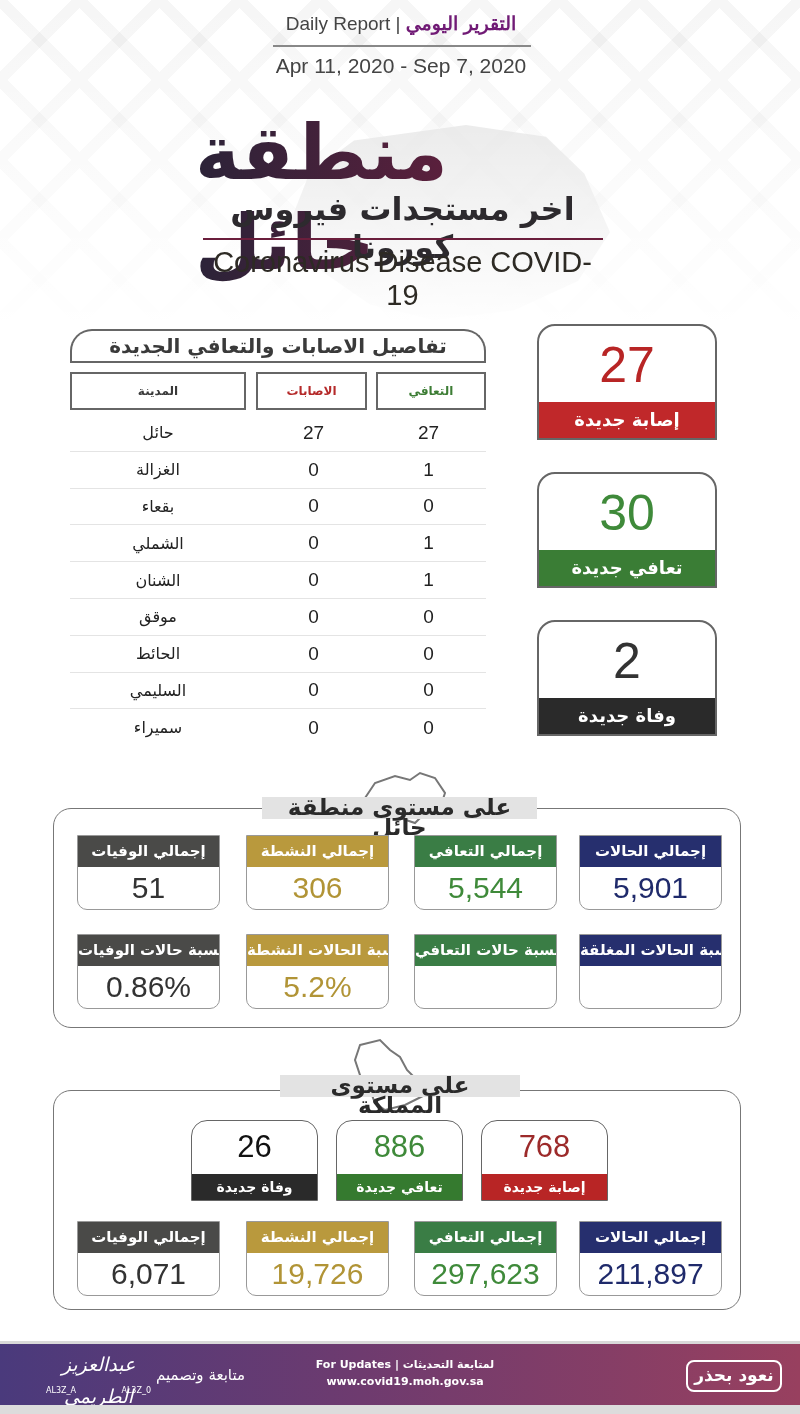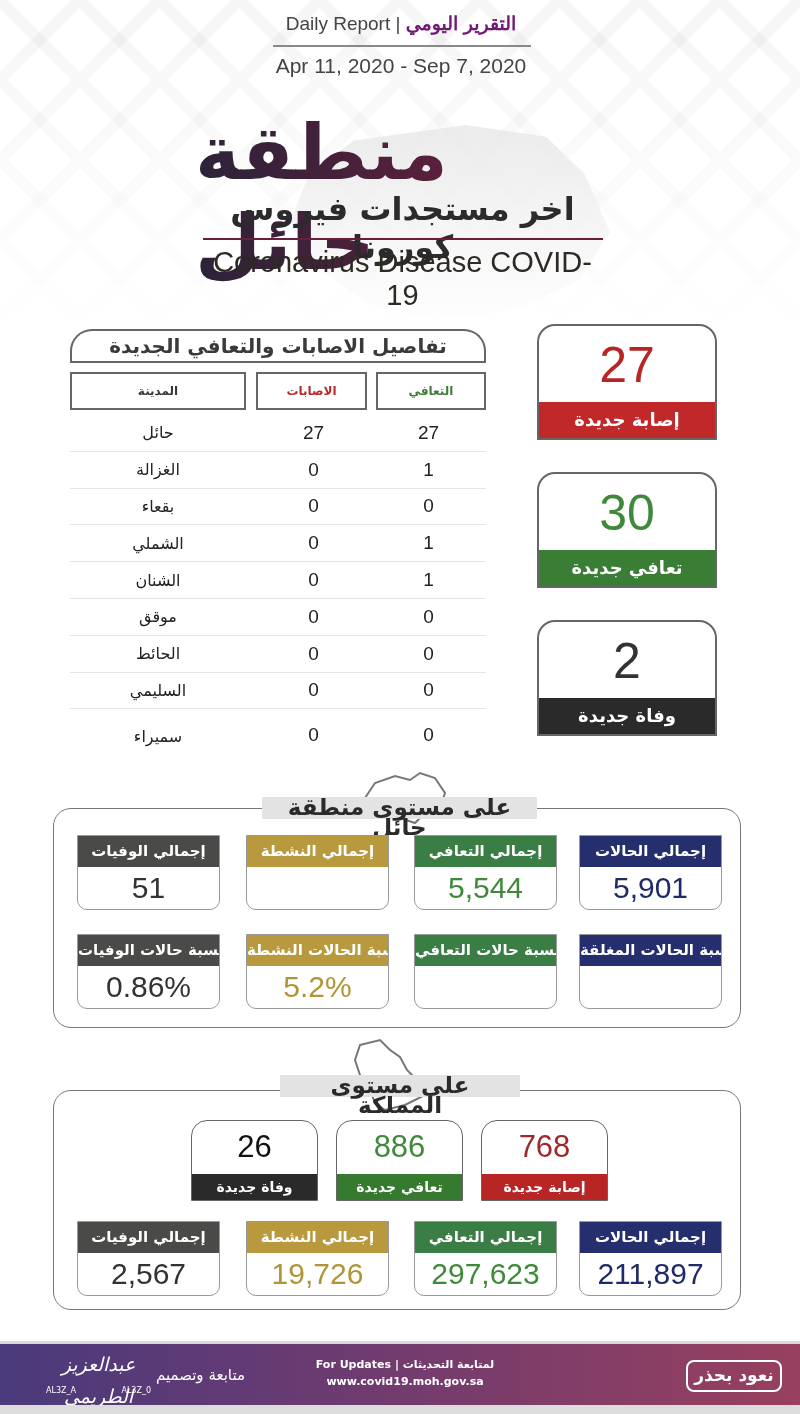--- a/index.html
+++ b/index.html
@@ -77,21 +77,21 @@
   .col-head.city { left: 70px; width: 176px; color: #3a3a3a; }
   .col-head.cases { left: 256px; width: 111px; color: #b52a2a; }
   .col-head.recov { left: 376px; width: 110px; color: #3d7d35; }
   .table-rows {
     position: absolute; left: 70px; top: 415px; width: 416px;
   }
   .trow {
     display: flex; height: 36.8px; align-items: center; border-bottom: 1px solid #e4e4e4;
     font-size: 18px; color: #222;
   }
-  .trow:last-child { border-bottom: none; align-items: flex-end; }
+  .trow:last-child { border-bottom: none; }
   .trow .c-city { width: 176px; text-align: center; font-family: "DejaVu Sans", sans-serif; font-size: 16px; }
   .trow .c-cases { width: 125px; text-align: center; padding-left: 10px; font-family: "Liberation Sans", sans-serif; font-size: 19px; }
   .trow .c-recov { width: 115px; text-align: center; font-family: "Liberation Sans", sans-serif; font-size: 19px; }
 
   
   .newcard {
     position: absolute; left: 537px; width: 180px; height: 116px;
     border: 2px solid #666; border-radius: 18px 18px 0 0; background: #fff; overflow: hidden;
   }
   .newcard .val {
@@ -249,20 +249,21 @@
 <div class="statcard" style="left:579px; top:835px;">
   <div class="hd" style="background:#262f6e;">إجمالي الحالات</div>
   <div class="vl" style="color:#1f2a6b;">5,901</div>
 </div>
 <div class="statcard" style="left:414px; top:835px;">
   <div class="hd" style="background:#3a7d45;">إجمالي التعافي</div>
   <div class="vl" style="color:#3f8a3a;">5,544</div>
 </div>
 <div class="statcard" style="left:246px; top:835px;">
   <div class="hd" style="background:#b9993d;">إجمالي النشطة</div>
+  <div class="vl" style="color:#b19436;">306</div>
 </div>
 <div class="statcard" style="left:77px; top:835px;">
   <div class="hd" style="background:#4a4a48;">إجمالي الوفيات</div>
   <div class="vl" style="color:#333;">51</div>
 </div>
 
 <div class="statcard" style="left:579px; top:934px;">
   <div class="hd" style="background:#262f6e;">نسبة الحالات المغلقة</div>
 </div>
 <div class="statcard" style="left:414px; top:934px;">
@@ -303,21 +304,21 @@
 <div class="statcard" style="left:414px; top:1221px;">
   <div class="hd" style="background:#3a7d45;">إجمالي التعافي</div>
   <div class="vl" style="color:#3f8a3a;">297,623</div>
 </div>
 <div class="statcard" style="left:246px; top:1221px;">
   <div class="hd" style="background:#b9993d;">إجمالي النشطة</div>
   <div class="vl" style="color:#b19436;">19,726</div>
 </div>
 <div class="statcard" style="left:77px; top:1221px;">
   <div class="hd" style="background:#4a4a48;">إجمالي الوفيات</div>
-  <div class="vl" style="color:#333;">2,567</div>
+  <div class="vl" style="color:#333;">6,071</div>
 </div>
 
 <div class="footer">
   <div class="f-sign">عبدالعزيز الطريمي</div>
   <div class="f-handles">
     <span>AL3Z_A</span>
     <span>AL3Z_0</span>
   </div>
   <div class="f-credit">متابعة وتصميم</div>
   <div class="f-updates">

